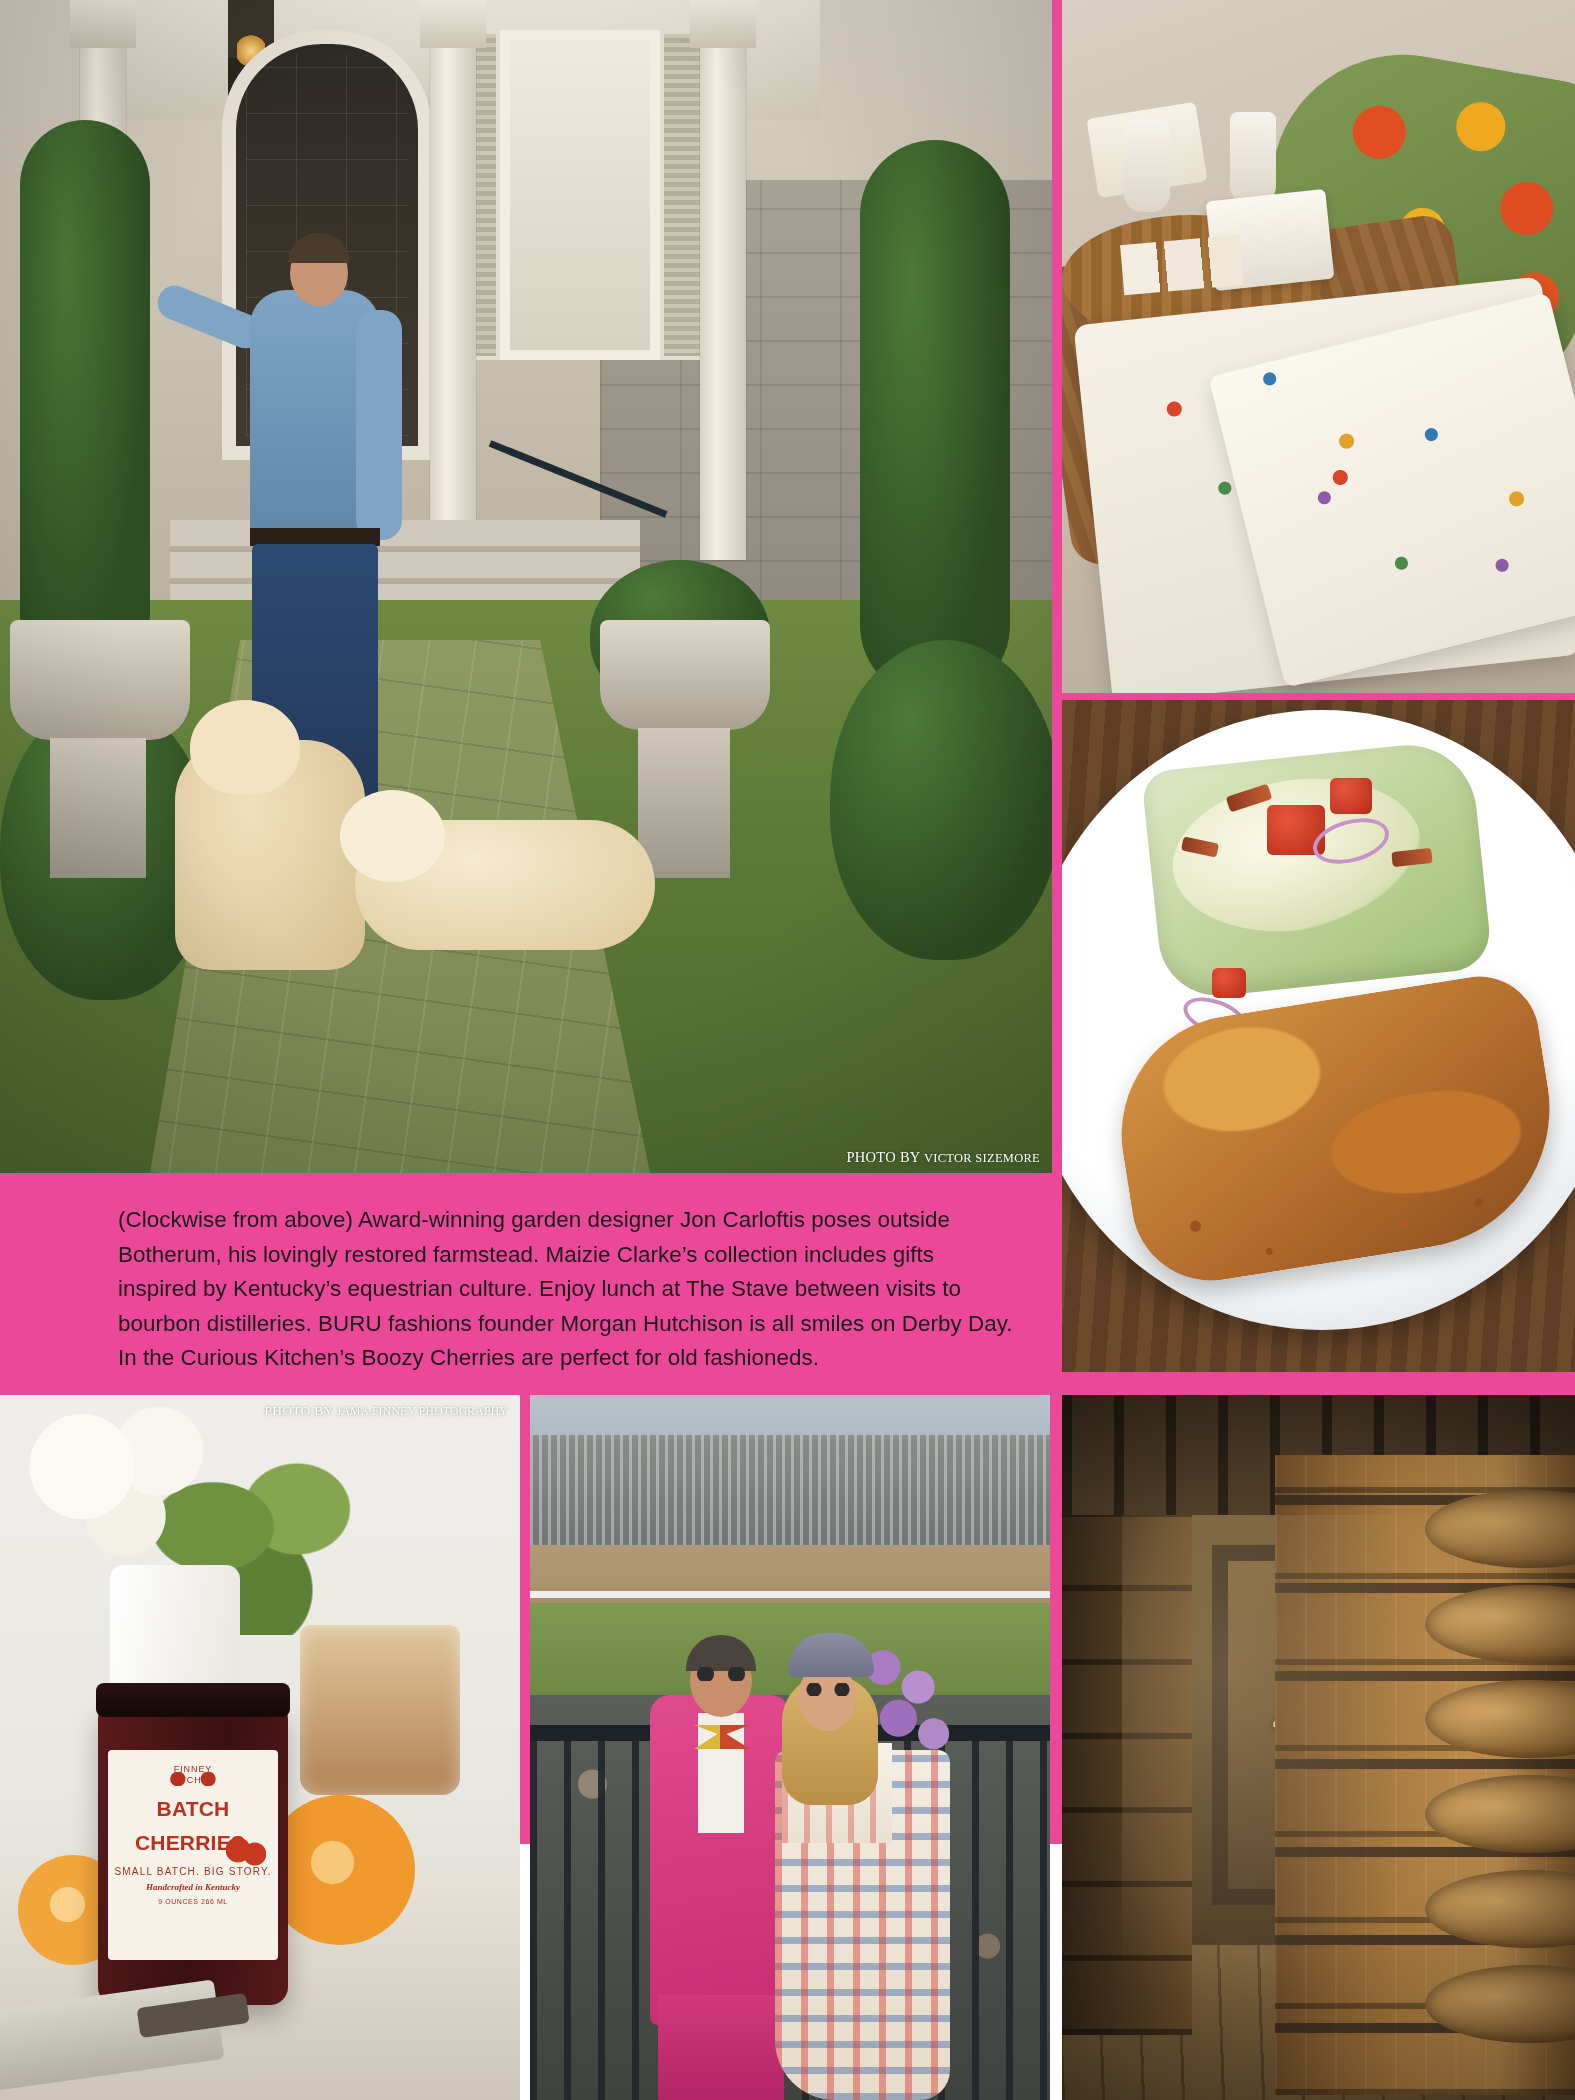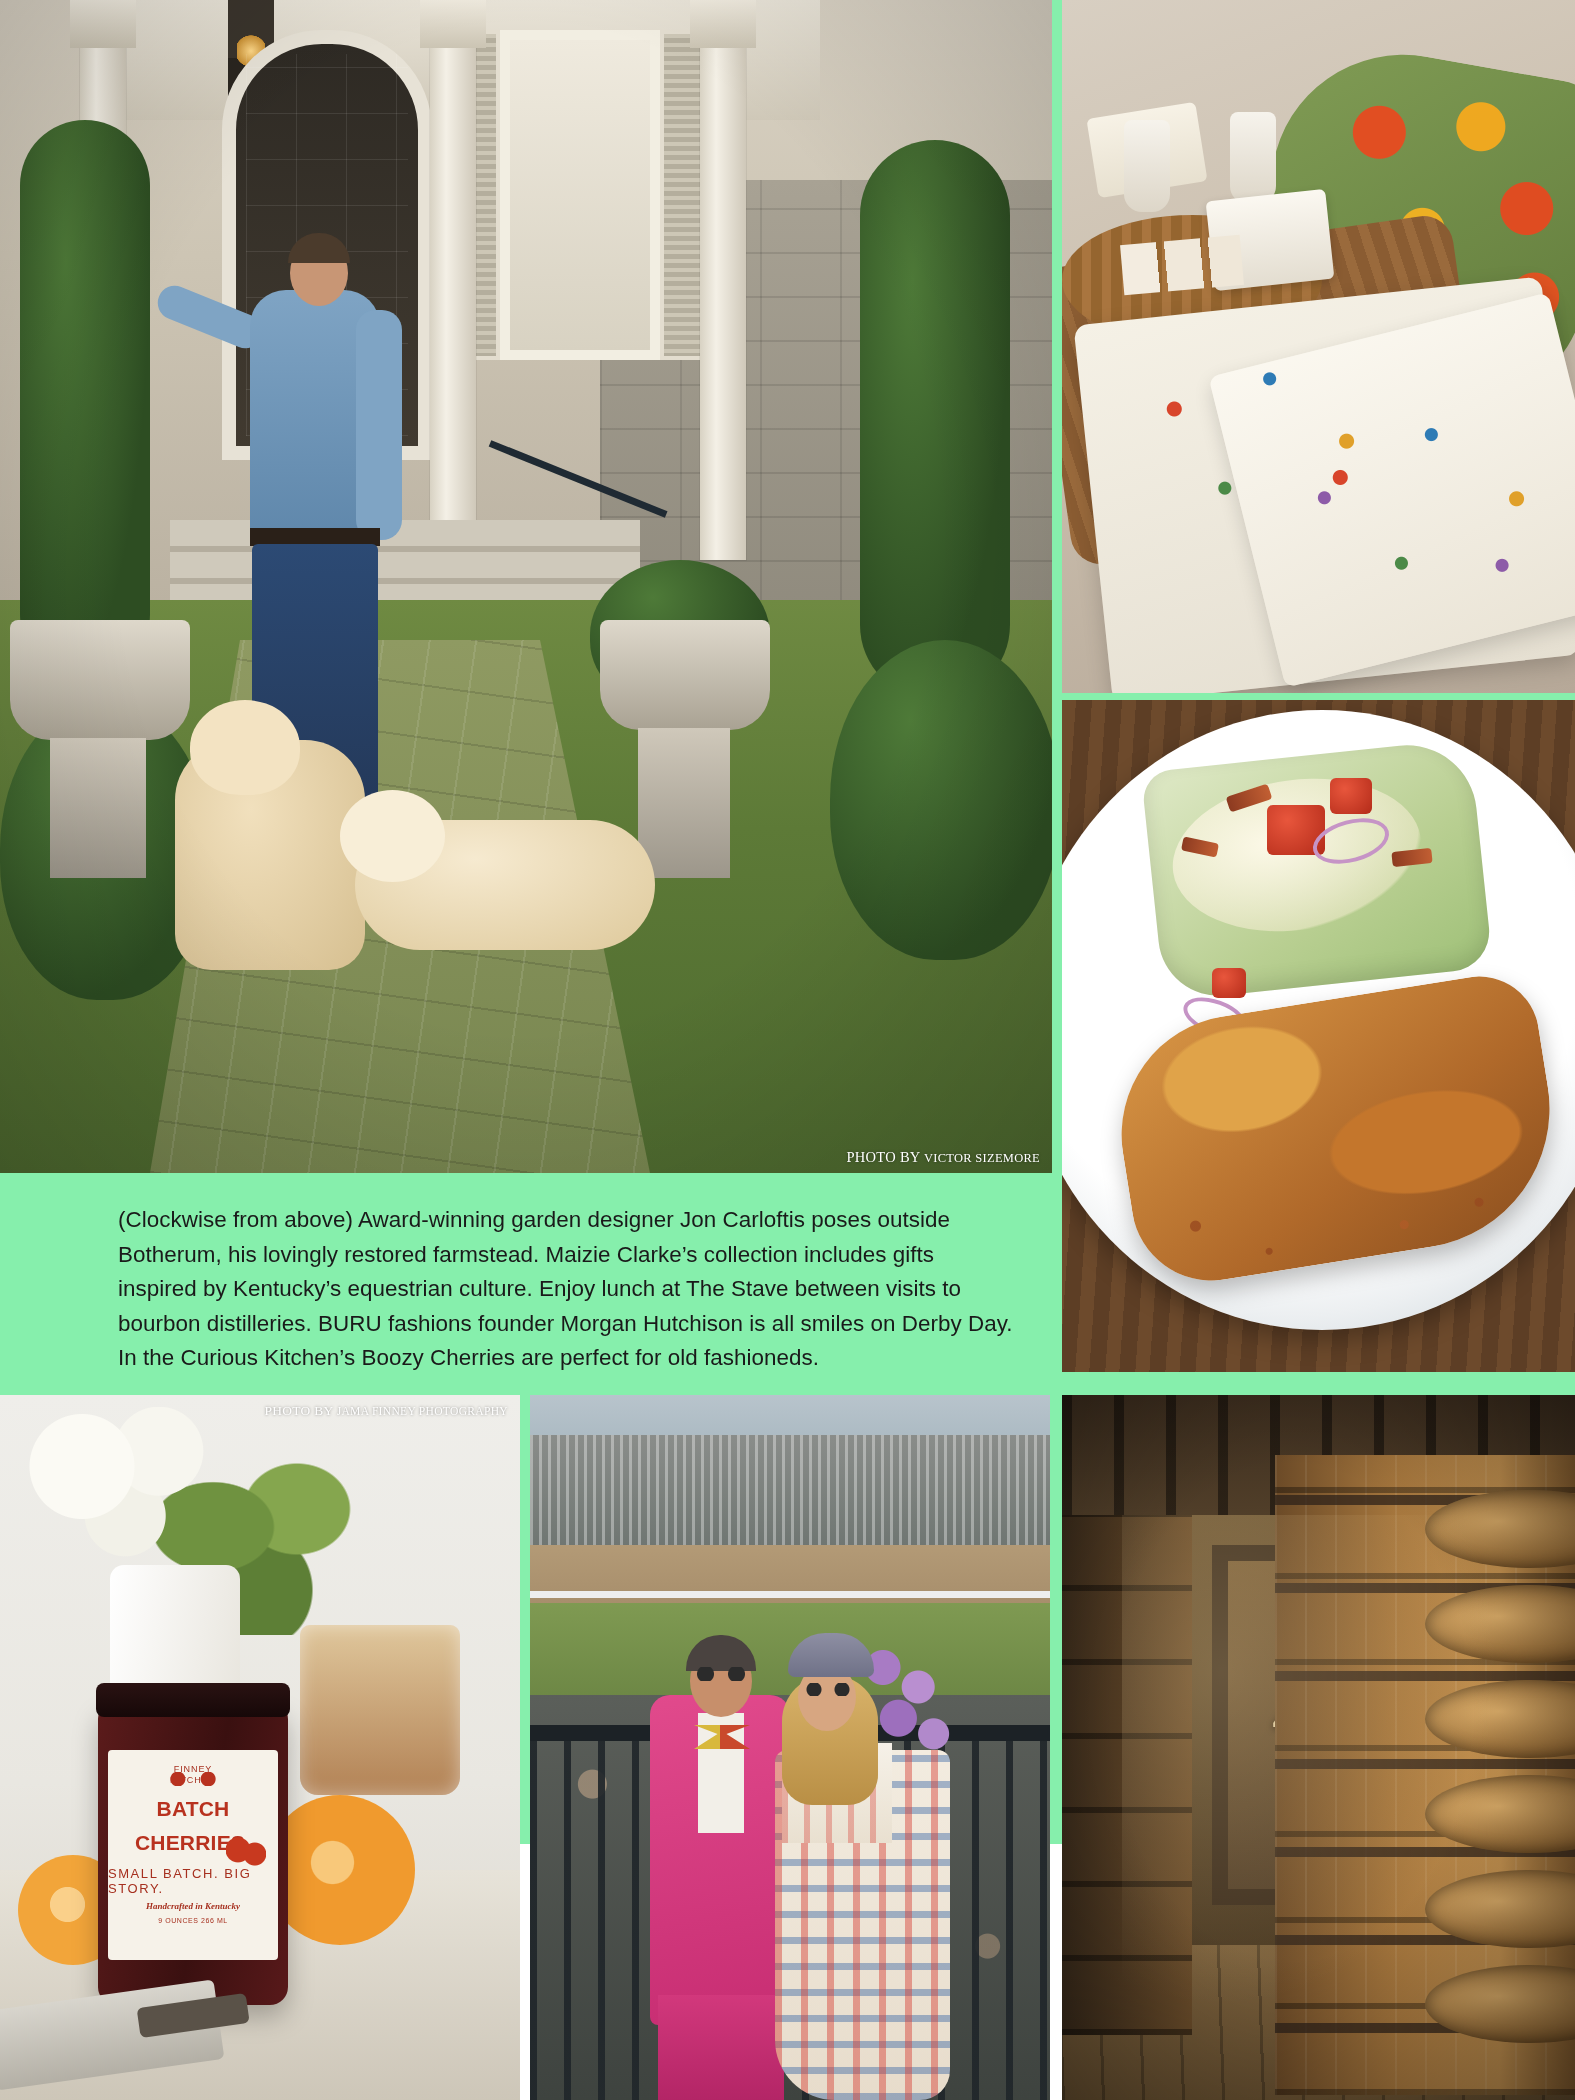--- a/index.html
+++ b/index.html
@@ -11,21 +11,21 @@
     width: 1575px;
     height: 2100px;
     font-family: "Liberation Sans", sans-serif;
     overflow: hidden;
     position: relative;
   }
   .page {
     position: relative;
     width: 1575px;
     height: 1844px;
-    background: #86efac;
+    background: #ec4899;
   }
 
   
   .photo {
     position: absolute;
     overflow: hidden;
     background: #cfcfcf;
   }
   .photo .layer {
     position: absolute;
@@ -428,21 +428,21 @@
     font-family:"Liberation Sans", sans-serif;
     font-size: 9px; letter-spacing:.1em; text-align:center; line-height:11px;
     color:#a6301f;
   }
   #photo-jar .lbl-title {
     font-family:"Liberation Sans", sans-serif;
     font-weight:700; font-size: 21px; line-height:22px; text-align:center;
     color:#b8321f; margin-top:12px; letter-spacing:.01em;
   }
   #photo-jar .lbl-sub {
-    font-size: 13px; letter-spacing:.12em; color:#a6301f; margin-top:12px;
+    font-size: 10px; letter-spacing:.12em; color:#a6301f; margin-top:12px;
   }
   #photo-jar .lbl-script {
     font-family:"Liberation Serif", serif; font-style:italic;
     font-size: 9px; color:#a6301f; margin-top:5px;font-weight:bold;
   }
   #photo-jar .lbl-net {
     font-size: 7px; letter-spacing:.08em; color:#a6301f; margin-top:6px;
   }
   #photo-jar .lbl-cherry {
     position:absolute; right:12px; top:70px; width:40px; height:46px;

